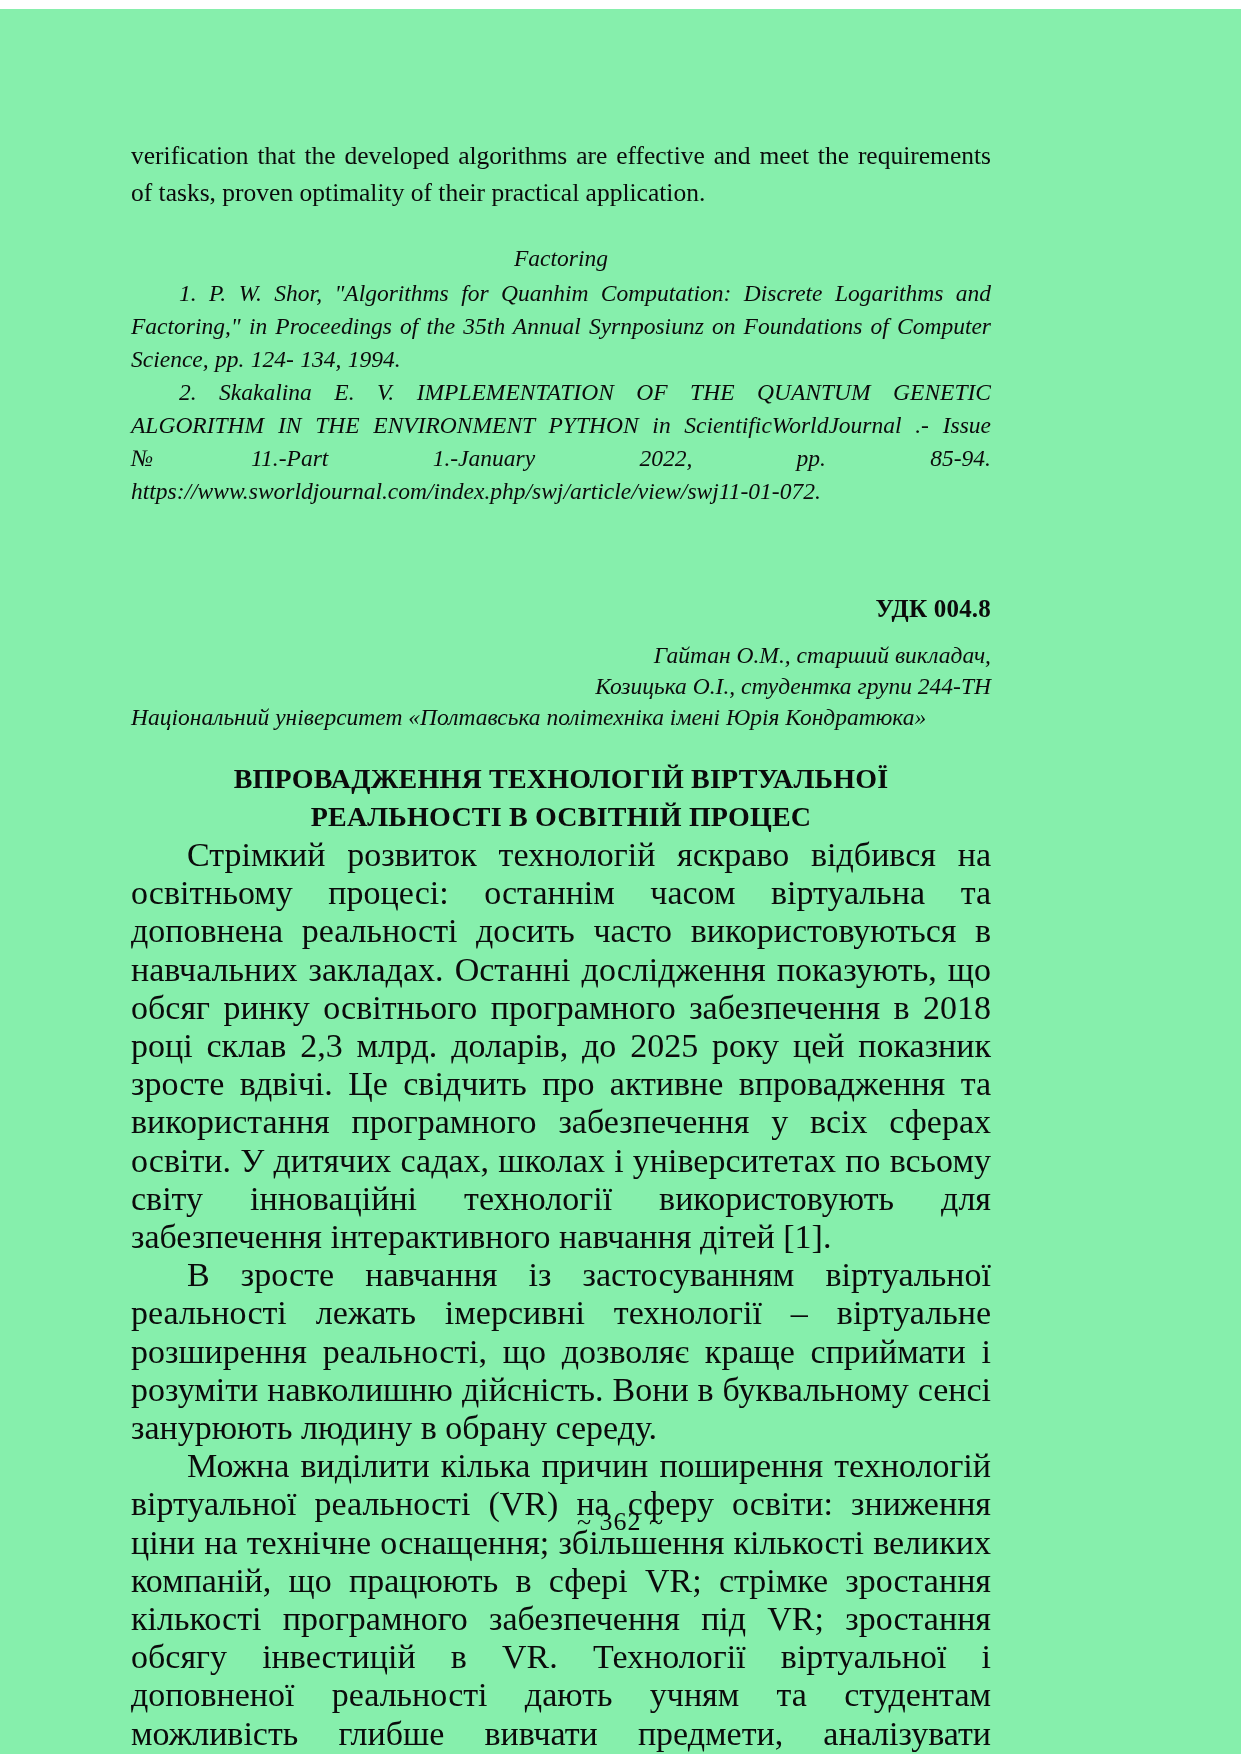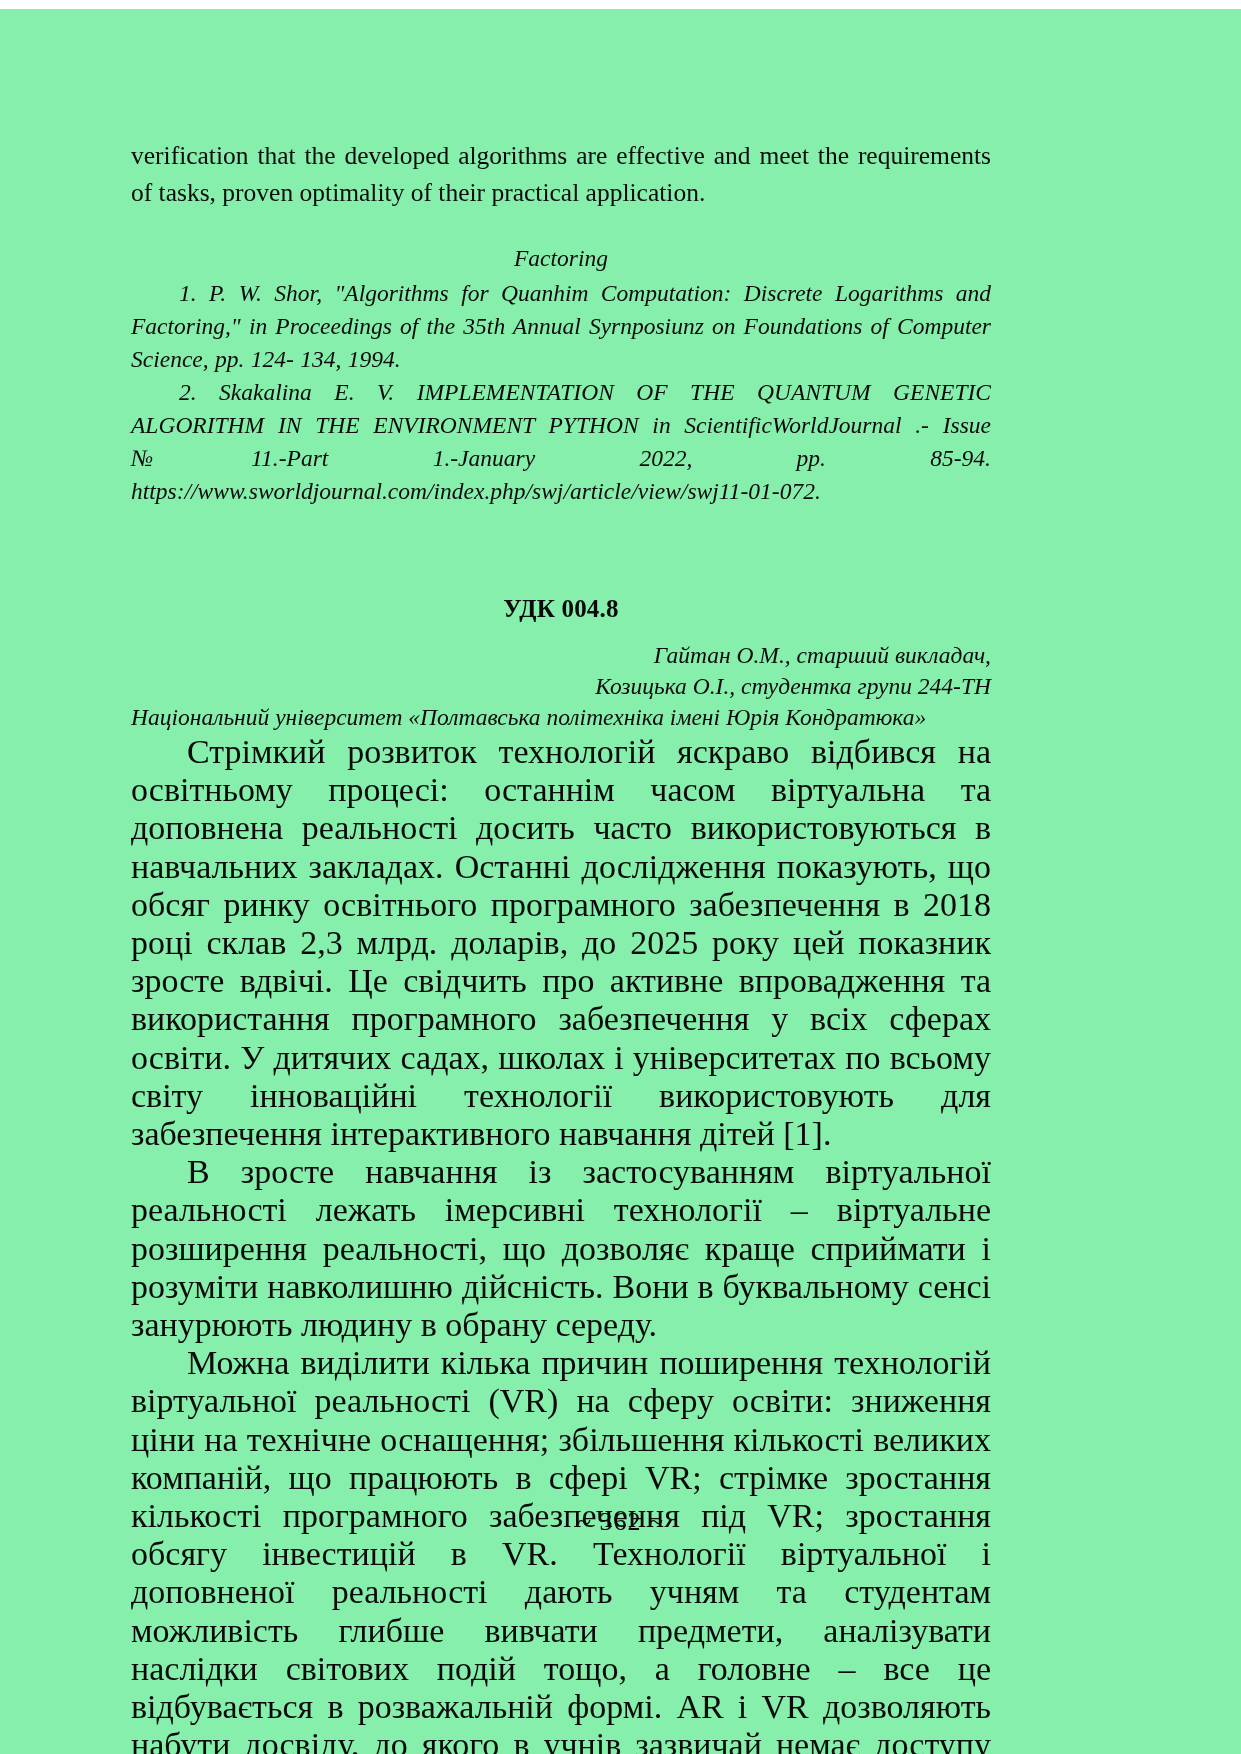--- a/index.html
+++ b/index.html
@@ -59,21 +59,21 @@
   }
 
   
   .article-head {
     margin-top: 86px;
   }
   .udc {
     font-size: 25px;
     line-height: 30px;
     font-weight: bold;
-    text-align: center;
+    text-align: right;
     margin: 0;
     letter-spacing: 0.2px;
   }
   .authors {
     margin-top: 16px;
   }
   .author-line {
     font-size: 23.5px;
     line-height: 31px;
     font-style: italic;
@@ -136,20 +136,24 @@
 
     <div class="article-head">
       <p class="udc">УДК 004.8</p>
 
       <div class="authors">
         <p class="author-line">Гайтан О.М., старший викладач,</p>
         <p class="author-line">Козицька О.І., студентка  групи 244-ТН</p>
         <p class="affiliation">Національний університет «Полтавська політехніка імені Юрія Кондратюка»</p>
       </div>
 
+      <h1 class="art-title">
+        <span class="tline">ВПРОВАДЖЕННЯ ТЕХНОЛОГІЙ ВІРТУАЛЬНОЇ</span>
+        <span class="tline">РЕАЛЬНОСТІ В ОСВІТНІЙ ПРОЦЕС</span>
+      </h1>
     </div>
 
     <div class="body">
       <p class="body-par">Стрімкий розвиток технологій яскраво відбився на освітньому процесі: останнім часом віртуальна та доповнена реальності досить часто використовуються в навчальних закладах. Останні дослідження показують, що обсяг ринку освітнього програмного забезпечення в 2018 році склав  2,3 млрд. доларів, до 2025 року цей показник зросте вдвічі. Це свідчить про активне впровадження та використання програмного забезпечення у всіх сферах освіти. У дитячих садах, школах і університетах по всьому світу інноваційні технології використовують для забезпечення інтерактивного навчання дітей [1].</p>
       <p class="body-par">В зросте навчання із застосуванням віртуальної реальності лежать імерсивні технології – віртуальне розширення реальності, що дозволяє краще сприймати і розуміти навколишню дійсність. Вони в буквальному сенсі занурюють людину в обрану середу.</p>
       <p class="body-par">Можна виділити кілька причин поширення технологій віртуальної реальності (VR) на сферу освіти: зниження ціни на технічне оснащення; збільшення кількості великих компаній, що працюють в сфері VR; стрімке зростання кількості програмного забезпечення під VR; зростання обсягу інвестицій в VR. Технології віртуальної і доповненої реальності дають учням та студентам можливість глибше вивчати предмети, аналізувати наслідки світових подій тощо, а головне – все це відбувається   в розважальній формі. AR і VR дозволяють набути досвіду, до якого в учнів зазвичай немає доступу [2]. До переваг віртуальної та доповненої реальності слід віднести наочність; зосередженість; максимальне залучення до процесу; результативність; безпечність. Також новітні технології відіграють</p>
     </div>
 
   </div>
 

